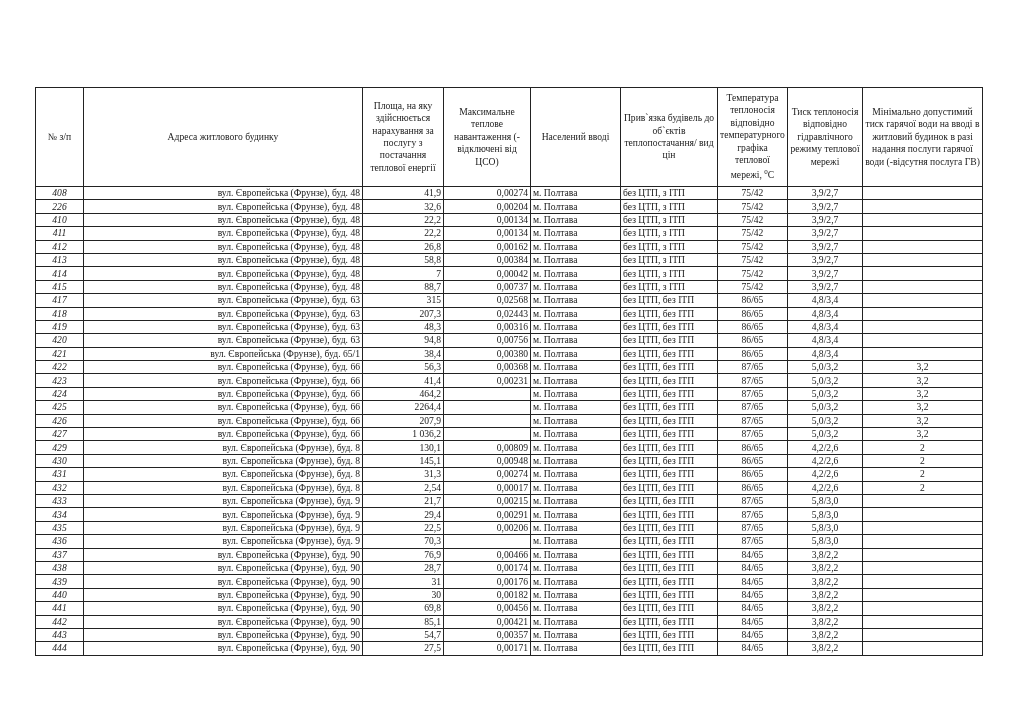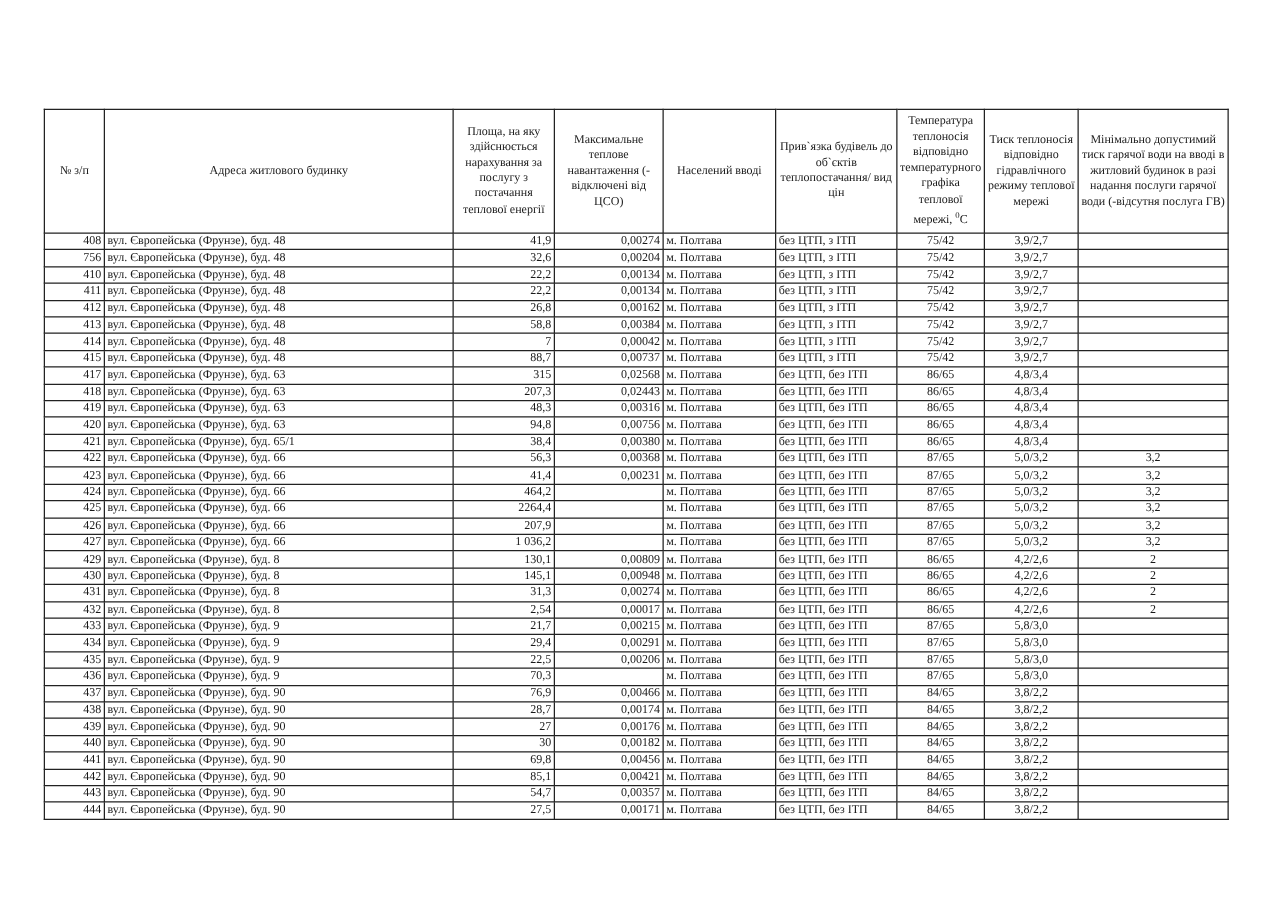--- a/index.html
+++ b/index.html
@@ -5,22 +5,22 @@
     html, body { margin: 0; padding: 0; background: #ffffff; }
     body { width: 1024px; height: 724px; position: relative; overflow: hidden;
            font-family: "Liberation Serif", "DejaVu Serif", serif; color: #1a1a1a; }
     table.grid { position: absolute; left: 35px; top: 87px; border-collapse: collapse;
                  table-layout: fixed; width: 947px; }
     table.grid td, table.grid th { border: 1px solid #222; padding: 0 2px; overflow: hidden;
                  white-space: nowrap; font-size: 9.6px; line-height: 12px; font-weight: normal; }
     table.grid thead th { height: 98px; white-space: normal; text-align: center; vertical-align: middle;
                  font-size: 9.6px; line-height: 12.4px; }
     table.grid tbody td { height: 12.4px; }
-    .c-num { text-align: right; }
-    .c-addr { text-align: left; }
+    .c-num { text-align: center; font-style: italic; }
+    .c-addr { text-align: right; }
     .c-right { text-align: right; }
     .c-left { text-align: left; }
     .c-center { text-align: center; }
     sup { font-size: 7px; }
   </style>
 </head>
 <body>
 
 <table class="grid">
   <colgroup>
@@ -53,21 +53,21 @@
         <td class="c-addr">вул. Європейська (Фрунзе), буд. 48</td>
         <td class="c-right">41,9</td>
         <td class="c-right">0,00274</td>
         <td class="c-left">м. Полтава</td>
         <td class="c-left">без ЦТП, з ІТП</td>
         <td class="c-center">75/42</td>
         <td class="c-center">3,9/2,7</td>
         <td class="c-center"></td>
       </tr>
       <tr>
-        <td class="c-num">756</td>
+        <td class="c-num">226</td>
         <td class="c-addr">вул. Європейська (Фрунзе), буд. 48</td>
         <td class="c-right">32,6</td>
         <td class="c-right">0,00204</td>
         <td class="c-left">м. Полтава</td>
         <td class="c-left">без ЦТП, з ІТП</td>
         <td class="c-center">75/42</td>
         <td class="c-center">3,9/2,7</td>
         <td class="c-center"></td>
       </tr>
       <tr>
@@ -363,21 +363,21 @@
         <td class="c-right">0,00174</td>
         <td class="c-left">м. Полтава</td>
         <td class="c-left">без ЦТП, без ІТП</td>
         <td class="c-center">84/65</td>
         <td class="c-center">3,8/2,2</td>
         <td class="c-center"></td>
       </tr>
       <tr>
         <td class="c-num">439</td>
         <td class="c-addr">вул. Європейська (Фрунзе), буд. 90</td>
-        <td class="c-right">27</td>
+        <td class="c-right">31</td>
         <td class="c-right">0,00176</td>
         <td class="c-left">м. Полтава</td>
         <td class="c-left">без ЦТП, без ІТП</td>
         <td class="c-center">84/65</td>
         <td class="c-center">3,8/2,2</td>
         <td class="c-center"></td>
       </tr>
       <tr>
         <td class="c-num">440</td>
         <td class="c-addr">вул. Європейська (Фрунзе), буд. 90</td>

